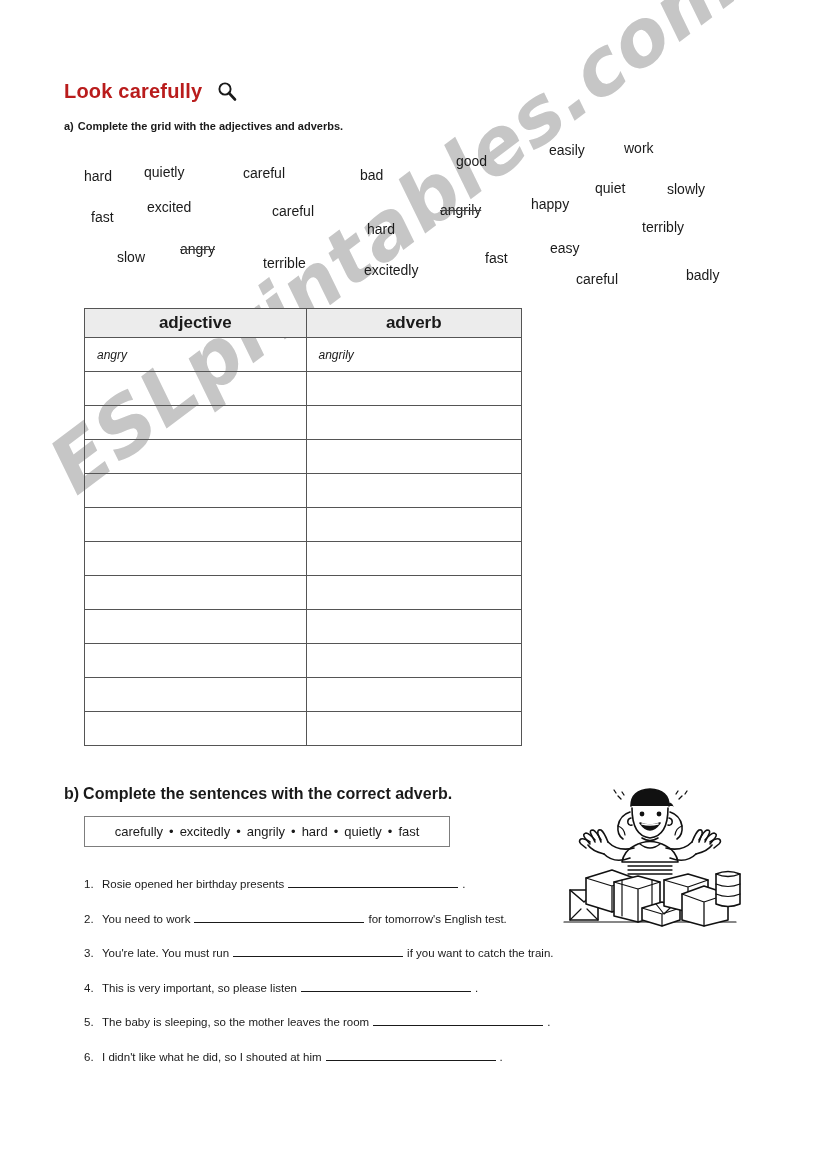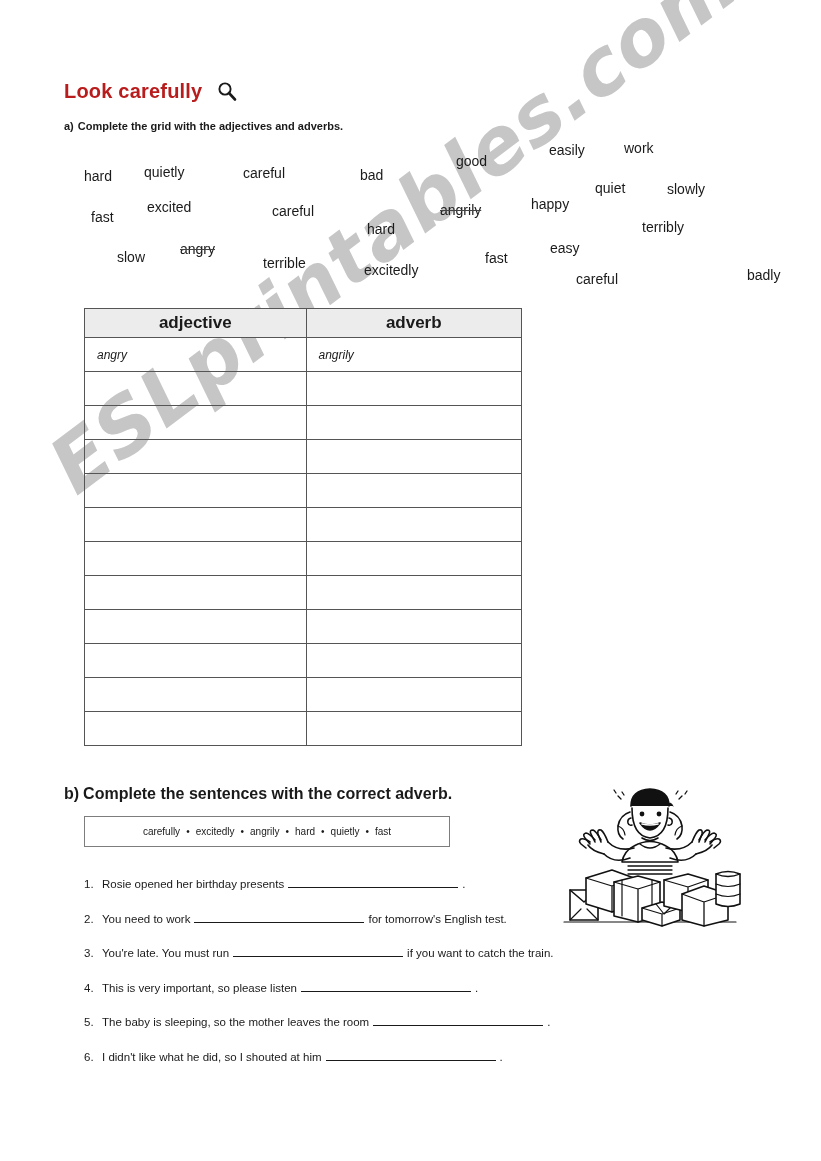--- a/index.html
+++ b/index.html
@@ -145,21 +145,21 @@
     width: 364px;
     height: 29px;
     border: 1px solid #7d7d7d;
     display: flex;
     align-items: center;
     justify-content: center;
     z-index: 10;
     background: transparent;
   }
   #word-bank-inner {
-    font-size: 10px;
+    font-size: 13px;
     color: #1a1a1a;
     white-space: nowrap;
   }
   #word-bank-inner .bw { }
   #word-bank-inner .sep {
     margin: 0 6px;
     color: #1a1a1a;
   }
 
   
@@ -239,21 +239,21 @@
       <span class="cloud-word" style="left: 595px; top: 180px;">quiet</span>
       <span class="cloud-word" style="left: 367px; top: 221px;">hard</span>
       <span class="cloud-word" style="left: 642px; top: 219px;">terribly</span>
       <span class="cloud-word" style="left: 117px; top: 249px;">slow</span>
       <span class="cloud-word struck" style="left: 180px; top: 241px;">angry</span>
       <span class="cloud-word" style="left: 263px; top: 255px;">terrible</span>
       <span class="cloud-word" style="left: 364px; top: 262px;">excitedly</span>
       <span class="cloud-word" style="left: 485px; top: 250px;">fast</span>
       <span class="cloud-word" style="left: 550px; top: 240px;">easy</span>
       <span class="cloud-word" style="left: 576px; top: 271px;">careful</span>
-      <span class="cloud-word" style="left: 699px; top: 267px; padding-left: 48px;">badly</span>
+      <span class="cloud-word" style="left: 638px; top: 267px; padding-left: 48px;">badly</span>
     </div>
 
   <table id="grid-table">
     <colgroup>
         <col class="c-adj">
         <col class="c-adv">
       </colgroup>
     <thead>
       <tr>
         <th>adjective</th>

